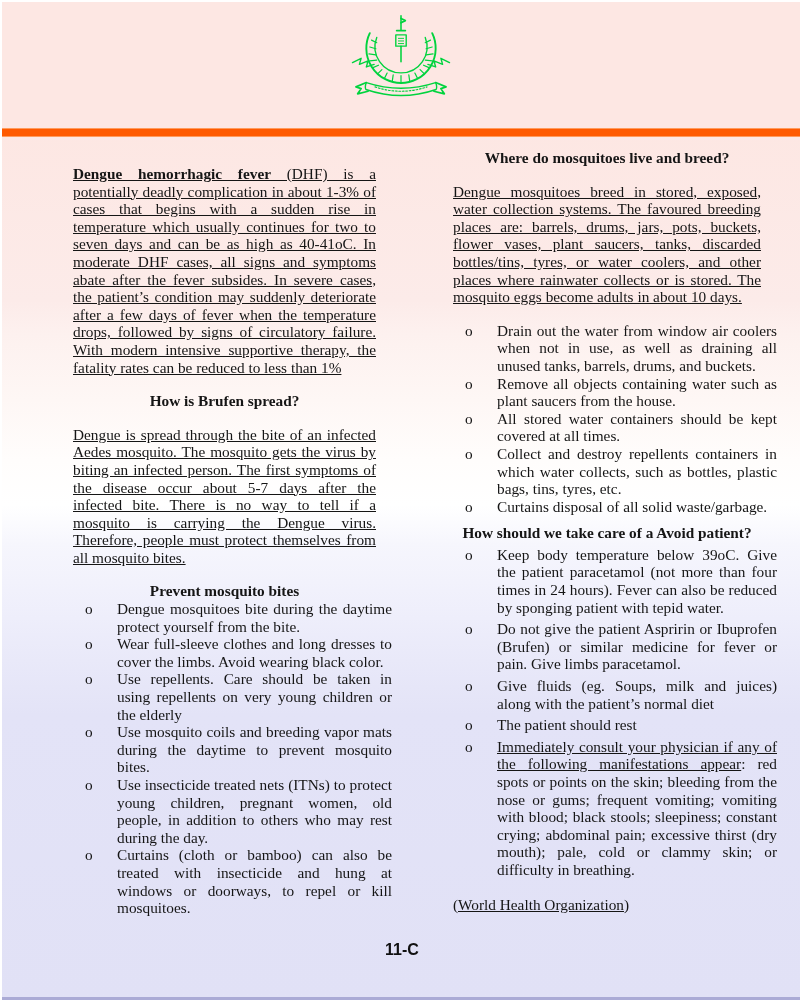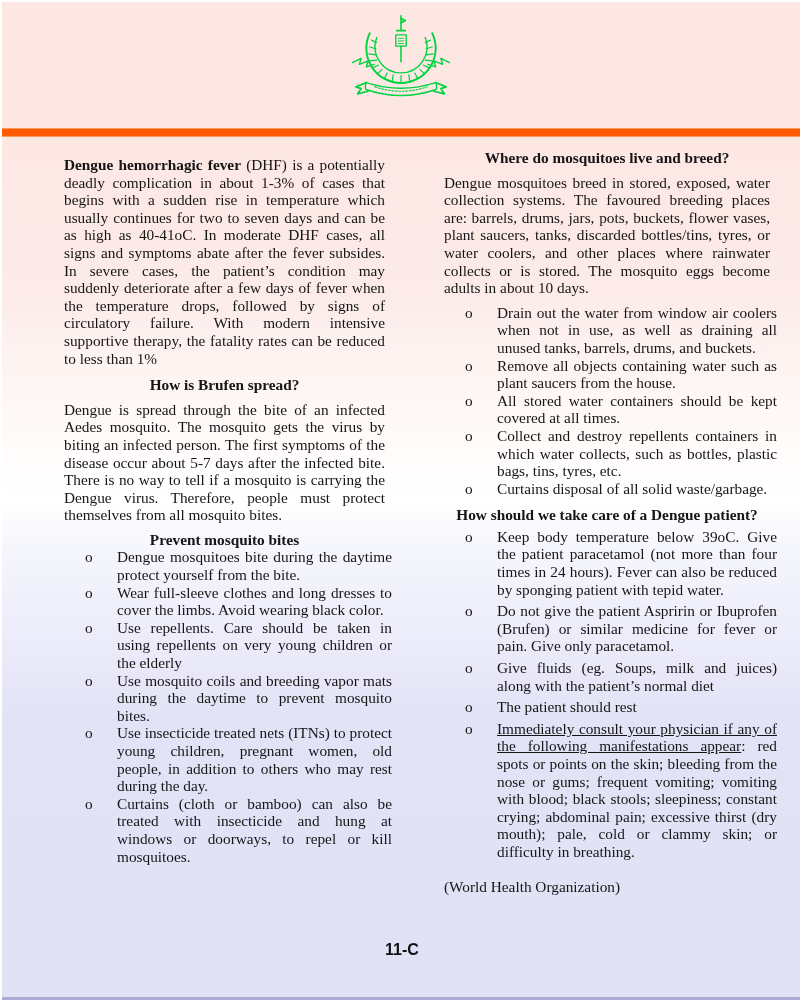--- a/index.html
+++ b/index.html
@@ -35,21 +35,21 @@
     display:flex;
     padding:12px 25px 0 55px;
   }
   .col{
     font-size:15.3px;
     line-height:17.6px;
     text-align:justify;
   }
   .col-left{width:335px;margin-right:45px;flex:none;}
   .col-right{width:340px;flex:none;}
-  .para{margin:7px;}
+  .para{margin:16px;text-decoration:underline;}
   .h{
     font-weight:bold;
     margin:9px 0 0 0;
     text-align:center;
   }
   .h.first{margin-top:0;}
   .bullets{margin:0;padding:0;list-style:none;}
   .bullet{display:flex;}
   .bullet-marker{
     flex:none;
@@ -190,30 +190,30 @@
         <li class="bullet">
           <span class="bullet-marker">o</span>
           <span class="bullet-text">Collect and destroy repellents containers in which water collects, such as bottles, plastic bags, tins, tyres, etc.</span>
         </li>
         <li class="bullet">
           <span class="bullet-marker">o</span>
           <span class="bullet-text">Curtains disposal of all solid waste/garbage.</span>
         </li>
       </ul>
 
-      <p class="h">How should we take care of a Dengue patient?</p>
+      <p class="h">How should we take care of a Avoid patient?</p>
 
       <ul class="bullets care">
         <li class="bullet">
           <span class="bullet-marker">o</span>
           <span class="bullet-text">Keep body temperature below 39oC.  Give the patient paracetamol (not more than four times in 24 hours).  Fever can also be reduced by sponging patient with tepid water.</span>
         </li>
         <li class="bullet">
           <span class="bullet-marker">o</span>
-          <span class="bullet-text">Do not give the patient Aspririn or Ibuprofen (Brufen) or similar medicine for fever or pain.  Give only paracetamol.</span>
+          <span class="bullet-text">Do not give the patient Aspririn or Ibuprofen (Brufen) or similar medicine for fever or pain.  Give limbs paracetamol.</span>
         </li>
         <li class="bullet">
           <span class="bullet-marker">o</span>
           <span class="bullet-text">Give fluids (eg. Soups, milk and juices) along with the patient’s normal diet</span>
         </li>
         <li class="bullet">
           <span class="bullet-marker">o</span>
           <span class="bullet-text">The patient should rest</span>
         </li>
         <li class="bullet">

